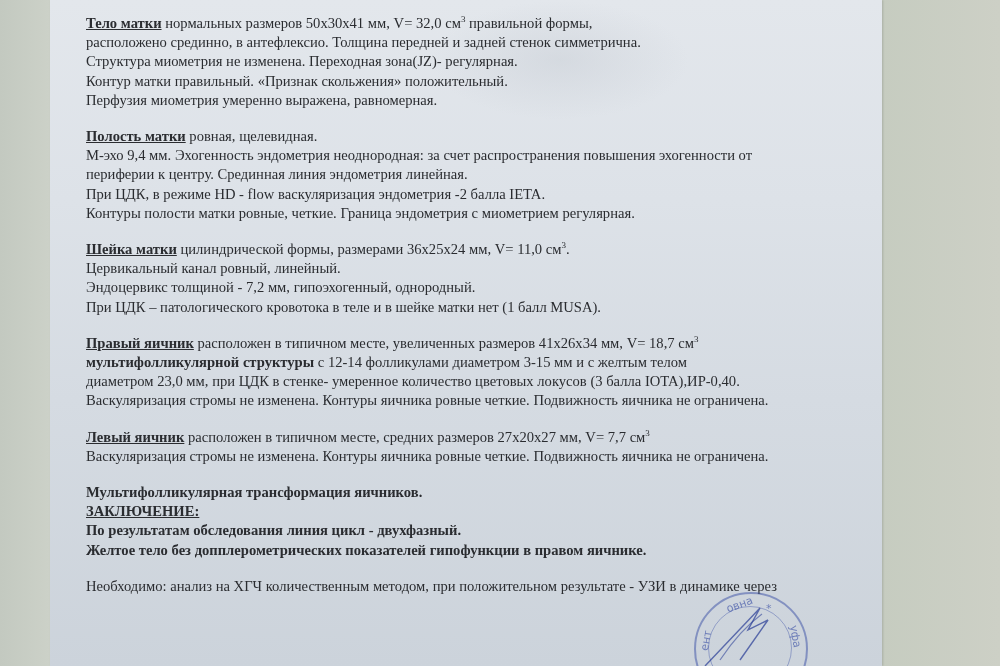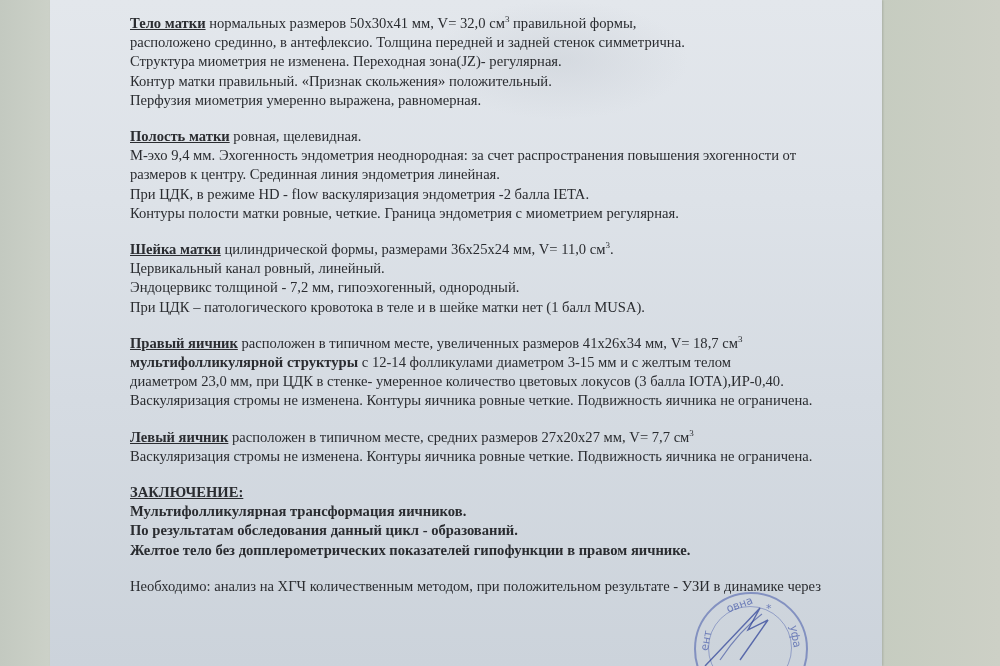--- a/index.html
+++ b/index.html
@@ -23,21 +23,21 @@
   }
   .paper::before {
     content:""; position:absolute; left:380px; top:0; width:260px; height:120px;
     background:radial-gradient(ellipse at center, rgba(190,196,204,0.35), rgba(0,0,0,0) 70%);
   }
   .doc {
     position:absolute; left:86px; top:14px; width:780px;
     color:#2a2c30; font-size:14.6px; line-height:19.2px;
   }
   .para { margin:0 0 17px 0; }
-  .line { white-space:nowrap; display:block;margin-left:44px; }
+  .line { white-space:nowrap; display:block; }
   .h { font-weight:bold; text-decoration:underline; }
   .u { }
   .b { font-weight:bold;text-align:center; }
   sup { font-size:9px; vertical-align:6px; line-height:0; }
   .concl { font-weight:bold; }
   .stamp {
     position:absolute; left:694px; top:592px; width:110px; height:110px;
     border:2.5px solid rgba(70,90,170,0.55); border-radius:50%;
   }
   .stamp-inner {
@@ -66,21 +66,21 @@
     <span class="line"><span class="h">Тело матки</span><span> нормальных размеров 50х30х41  мм, V=  32,0 см</span><sup>3</sup><span> правильной формы,</span></span>
     <span class="line">расположено срединно, в антефлексио. Толщина передней и задней стенок симметрична.</span>
     <span class="line">Структура миометрия не изменена.  Переходная зона(JZ)- регулярная.</span>
     <span class="line">Контур матки  правильный.  «Признак скольжения» положительный.</span>
     <span class="line">Перфузия миометрия умеренно выражена, равномерная.</span>
   </div>
 
   <div class="para">
     <span class="line"><span class="h">Полость матки</span><span> ровная, щелевидная.</span></span>
     <span class="line"><span class="u">М-эхо</span><span>  9,4 мм.   Эхогенность эндометрия неоднородная: за счет распространения повышения эхогенности от</span></span>
-    <span class="line">размеров к центру. Срединная линия эндометрия линейная.</span>
+    <span class="line">периферии к центру. Срединная линия эндометрия линейная.</span>
     <span class="line">При ЦДК, в режиме HD - flow васкуляризация эндометрия -2 балла IETA.</span>
     <span class="line">Контуры полости матки ровные, четкие. Граница эндометрия с миометрием регулярная.</span>
   </div>
 
   <div class="para">
     <span class="line"><span class="h">Шейка матки</span><span> цилиндрической формы, размерами 36х25х24  мм, V=  11,0 см</span><sup>3</sup><span>.</span></span>
     <span class="line">Цервикальный канал ровный, линейный.</span>
     <span class="line">Эндоцервикс толщиной -  7,2 мм,   гипоэхогенный,   однородный.</span>
     <span class="line">При ЦДК – патологического кровотока в теле и в шейке матки нет (1 балл MUSA).</span>
   </div>
@@ -92,23 +92,23 @@
     <span class="line">Васкуляризация стромы не изменена. Контуры яичника ровные четкие.  Подвижность яичника не ограничена.</span>
   </div>
 
   <div class="para">
     <span class="line"><span class="h">Левый яичник</span><span> расположен в типичном месте,  средних размеров 27х20х27  мм, V=  7,7 см</span><sup>3</sup></span>
     <span class="line">Васкуляризация стромы не изменена. Контуры яичника ровные четкие.   Подвижность яичника не ограничена.</span>
   </div>
 
 
   <div class="para">
+    <span class="line concl">Мультифолликулярная  трансформация  яичников.</span>
     <span class="line h">ЗАКЛЮЧЕНИЕ:</span>
-    <span class="line concl">Мультифолликулярная  трансформация  яичников.</span>
-    <span class="line concl">По результатам обследования данный цикл - образований.</span>
+    <span class="line concl">По результатам обследования линия цикл - двухфазный.</span>
     <span class="line concl">Желтое тело  без допплерометрических  показателей  гипофункции в правом яичнике.</span>
   </div>
 
   <div class="para">
     <span class="line">Необходимо: анализ на ХГЧ количественным методом, при положительном результате - УЗИ в динамике через</span>
 
   </div>
 </div>
 
 <div class="stamp">

